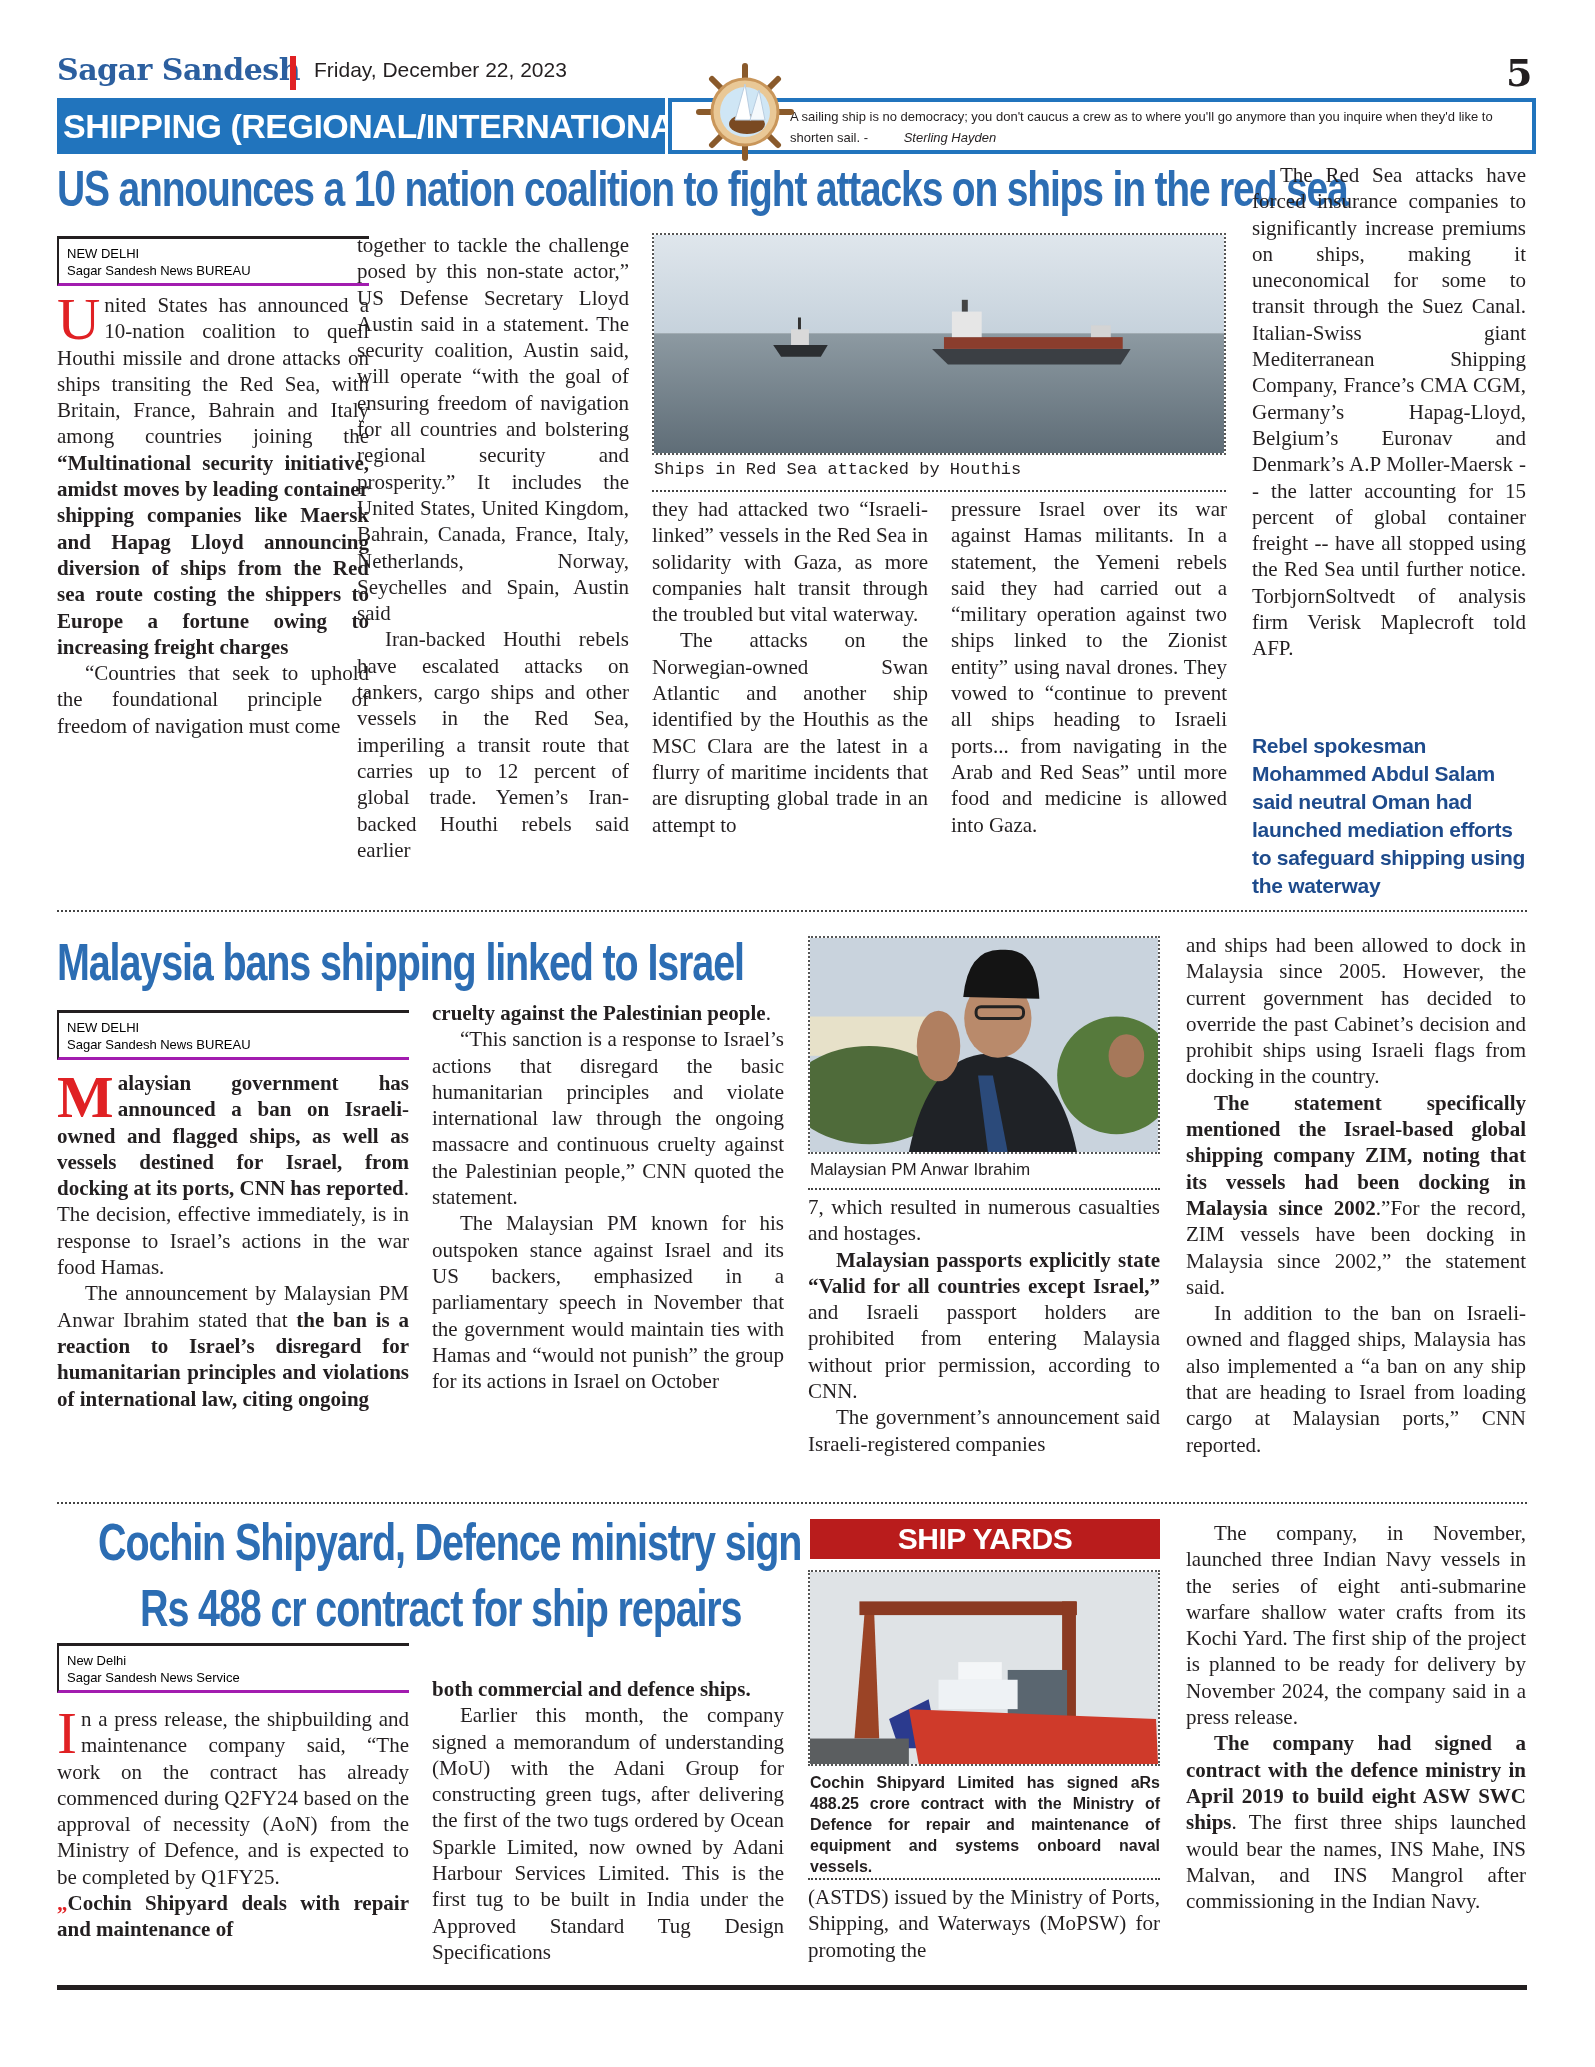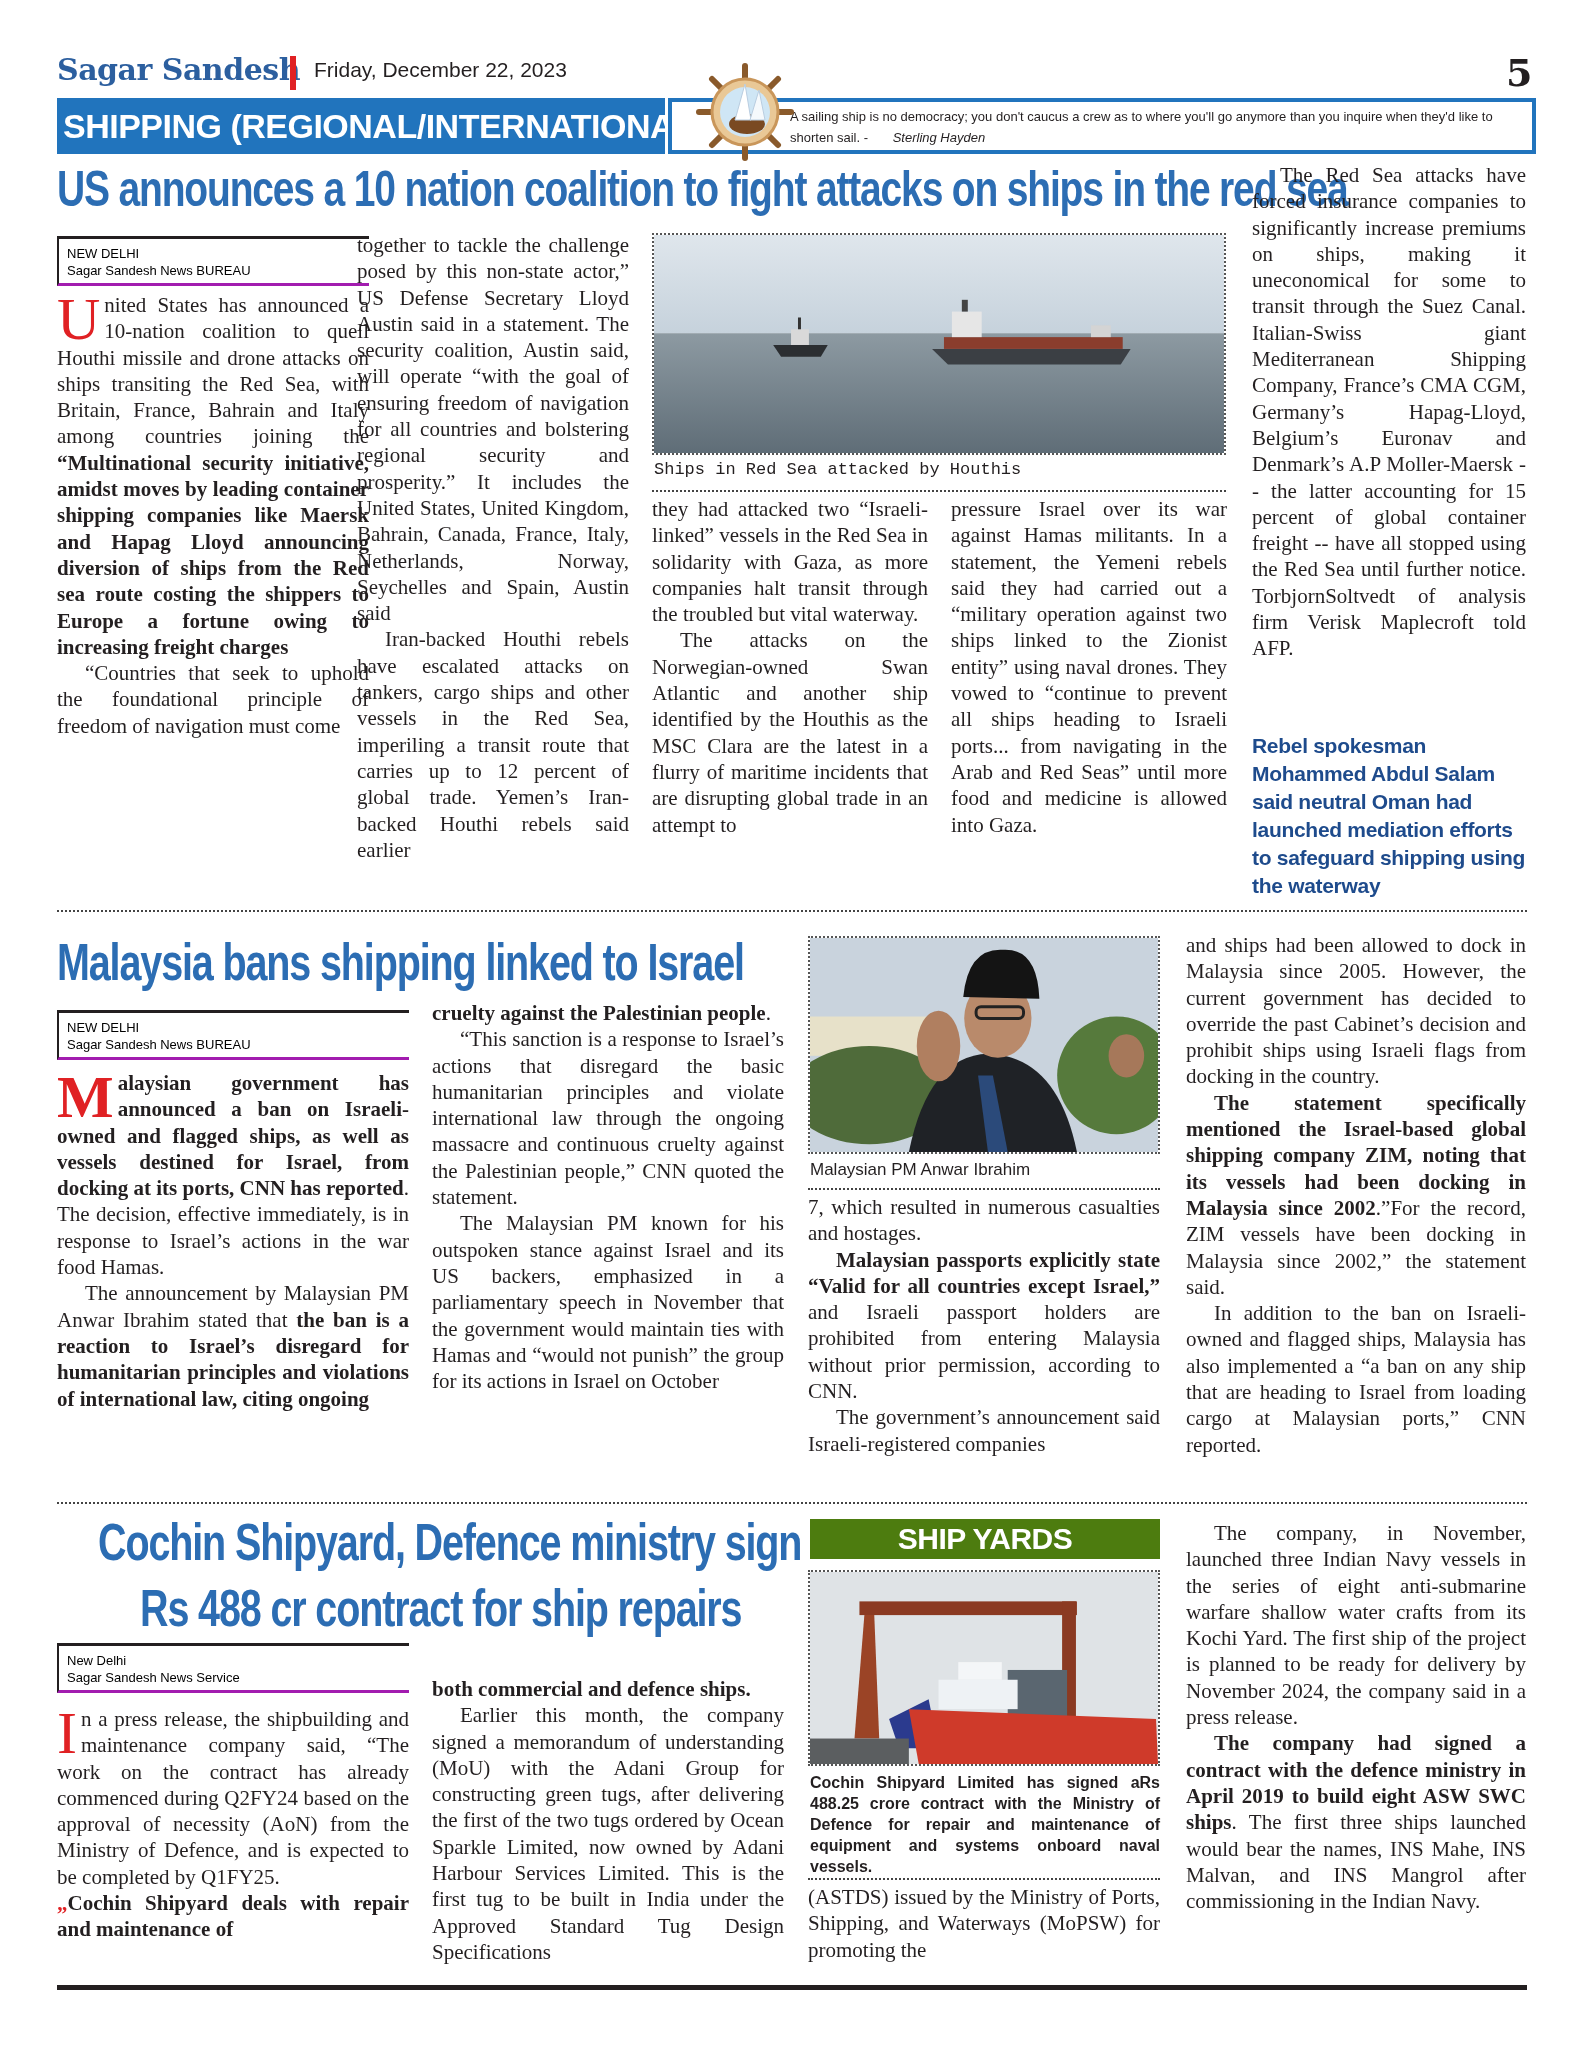--- a/index.html
+++ b/index.html
@@ -7,21 +7,21 @@
   .abs { position: absolute; }
 
   
   #brand { left: 57px; top: 52px; font-family: "DejaVu Serif", serif; font-weight: bold; font-size: 30px; color: #2c5f9f; letter-spacing: -0.5px; }
   #brand-bar { left: 290px; top: 56px; width: 6px; height: 34px; background: #e02124; }
   #date { left: 314px; top: 58px; font-family: "Liberation Sans", sans-serif; font-size: 21px; color: #231f20; }
   #page-number { left: 1506px; top: 50px; font-family: "DejaVu Serif", serif; font-weight: bold; font-size: 38px; color: #231f20; }
 
   #section-bar { left: 57px; top: 98px; width: 608px; height: 56px; background: #2174bd; color: #fff; font-family: "Liberation Sans", sans-serif; font-weight: bold; font-size: 34px; line-height: 56px; padding-left: 6px; letter-spacing: -0.5px; white-space: nowrap; box-sizing: border-box; transform-origin: left; }
   #quote-box { left: 668px; top: 98px; width: 868px; height: 56px; border: 4px solid #2174bd; box-sizing: border-box; padding: 4px 8px 0 118px; font-family: "Liberation Sans", sans-serif; font-size: 13px; line-height: 21px; color: #231f20; }
-  #quote-author { font-style: italic; margin-left: 21px; }
+  #quote-author { font-style: italic; margin-left: 32px; }
   #wheel-logo { left: 695px; top: 62px; width: 100px; height: 100px; }
 
   
   .headline { color: #2c6db3; font-family: "Liberation Sans", sans-serif; font-weight: bold; letter-spacing: -1.5px; white-space: nowrap; transform-origin: left top; }
   #h1 { left: 57px; top: 160px; font-size: 50px; transform: scaleX(0.78); }
   #h2 { left: 57px; top: 932px; font-size: 52px; transform: scaleX(0.76); }
   #h3a { left: 98px; top: 1512px; font-size: 52px; transform: scaleX(0.76); }
   #h3b { left: 140px; top: 1578px; font-size: 52px; transform: scaleX(0.76); }
 
   
@@ -36,21 +36,21 @@
   .dropcap.bold { font-weight: bold; }
   .quote-mark { color: #e02124; font-weight: bold; }
 
   .photo { box-sizing: border-box; border: 2px dotted #555; overflow: hidden; }
   .caption { font-family: "Liberation Sans", sans-serif; font-size: 17px; color: #231f20; }
   .hr-dot { border-top: 2px dotted #444; height: 0; }
   .hr-solid { border-top: 5px solid #231f20; height: 0; }
 
   #pull-quote { color: #1e4b8c; font-family: "Liberation Sans", sans-serif; font-weight: bold; font-size: 21px; line-height: 28px; letter-spacing: -0.3px; }
 
-  #shipyards-banner { background: #4d7c0f; color: #fff; font-family: "Liberation Sans", sans-serif; font-weight: bold; font-size: 30px; text-align: center; line-height: 40px; letter-spacing: -0.5px; }
+  #shipyards-banner { background: #b91c1c; color: #fff; font-family: "Liberation Sans", sans-serif; font-weight: bold; font-size: 30px; text-align: center; line-height: 40px; letter-spacing: -0.5px; }
 </style>
 </head>
 <body>
 
 <div class="abs" id="brand">Sagar Sandesh</div>
 <div class="abs" id="brand-bar"></div>
 <div class="abs" id="date">Friday, December 22, 2023</div>
 <div class="abs" id="page-number">5</div>
 
 <div class="abs" id="section-bar">SHIPPING (REGIONAL/INTERNATIONAL)</div>

